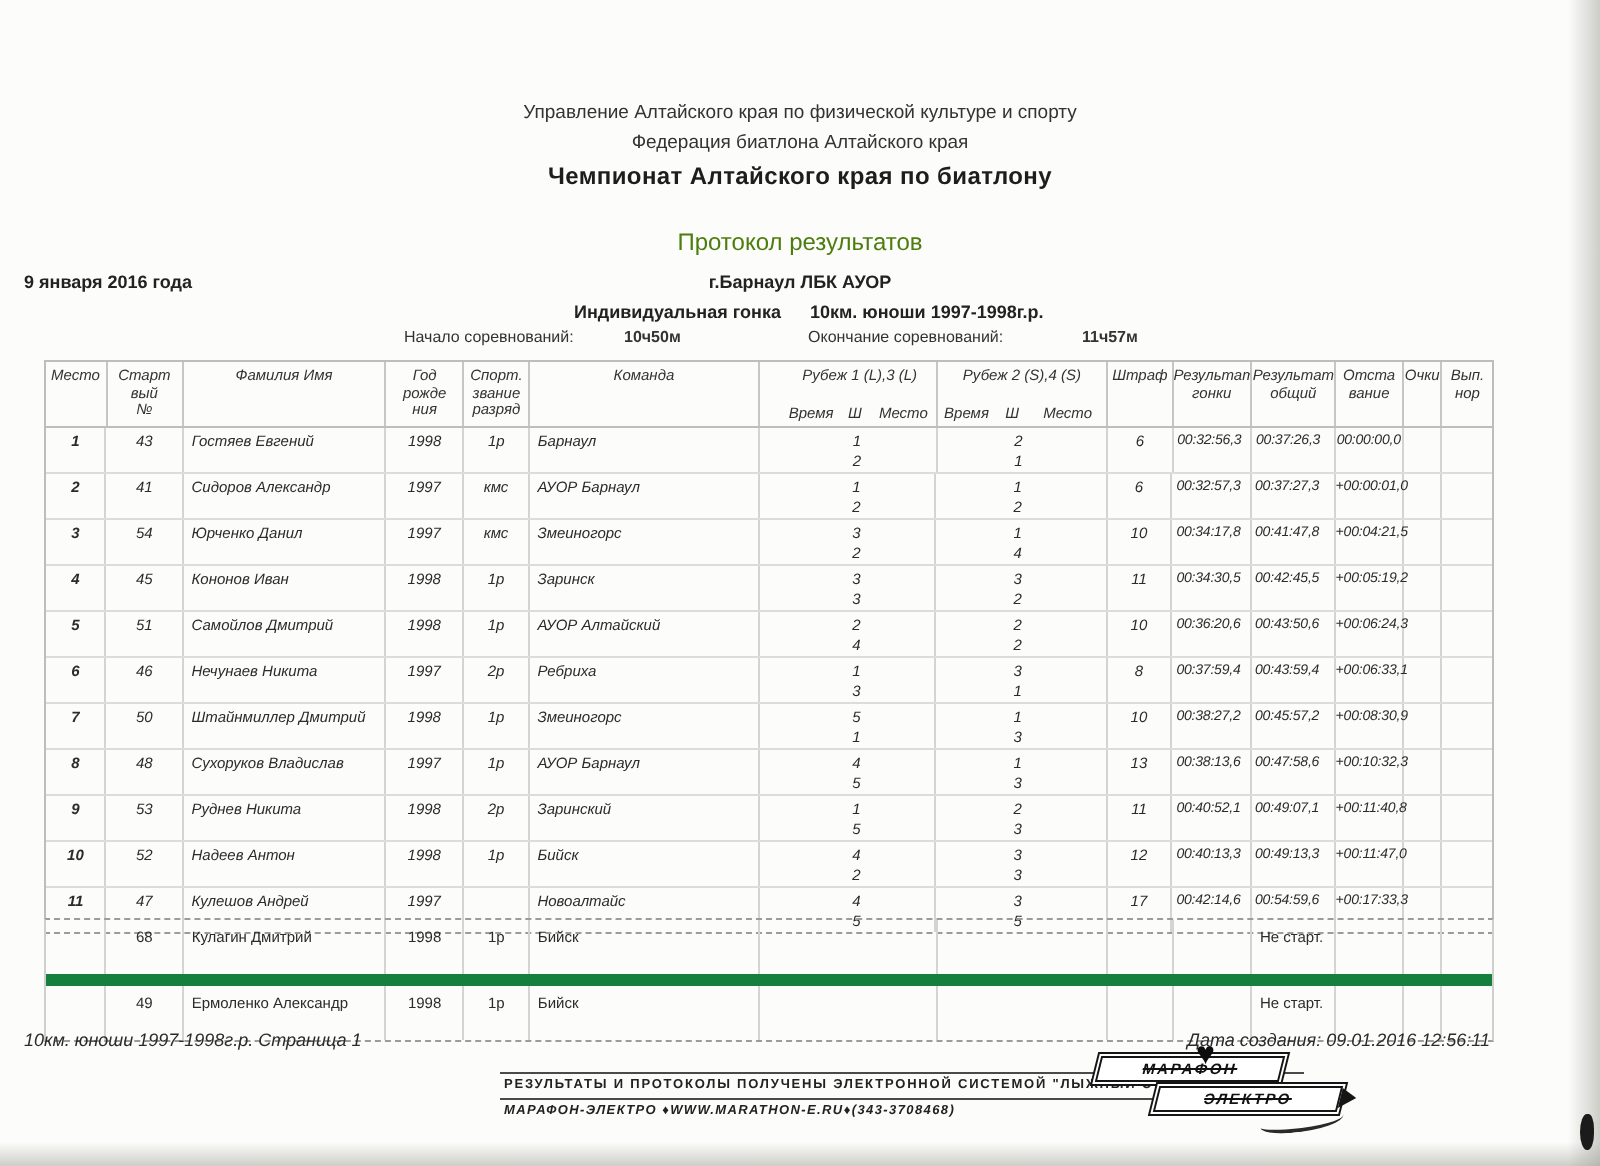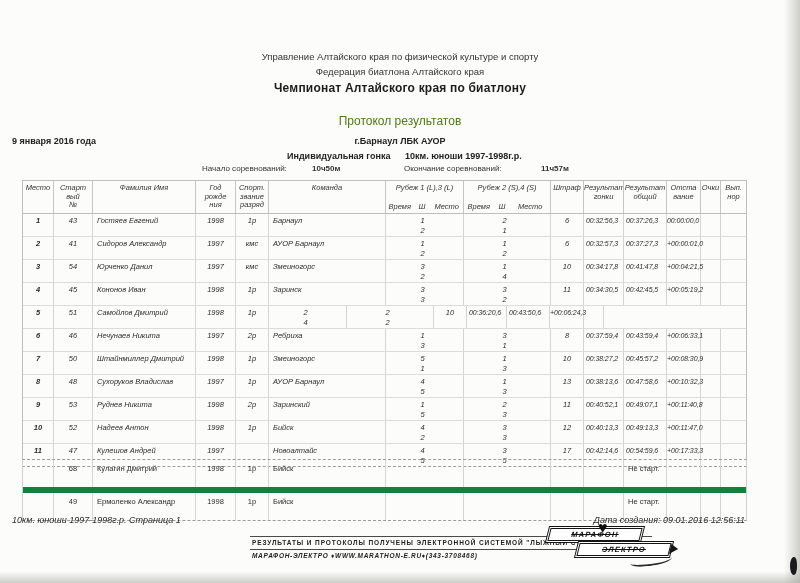--- a/index.html
+++ b/index.html
@@ -21,21 +21,21 @@
   .hc{box-sizing:border-box;border-right:1px solid #c6c6c6;font-size:7.5px;line-height:8.5px;text-align:center;color:#333;padding-top:3px;overflow:hidden;}
   .hc:last-child{border-right:none;}
   .pre{white-space:pre-line;}
   .group{display:flex;flex-direction:column;justify-content:space-between;padding:3px 0 2px;}
   .subs{display:flex;}
   .subs span{display:block;font-size:7.5px;}
   .c7s1{width:28px;} .c7s2{width:17px;} .c7s3{width:33px;}
   .c8s1{width:30px;} .c8s2{width:17px;} .c8s3{width:40px;}
 
   .c1{width:31px;} .c2{width:39px;} .c3{width:103px;} .c4{width:40px;} .c5{width:33px;text-align:center;}
-  .c6{width:117px;} .c7{width:78px;} .c8{width:87px;} .c9{width:33px;} .c10{width:40px;}
+  .c6{width:117px;} .c7{width:78px;margin-left:12px;} .c8{width:87px;} .c9{width:33px;} .c10{width:40px;}
   .c11{width:43px;} .c12{width:34px;} .c13{width:20px;} .c14{width:25px;}
 
   .trow{display:flex;height:22px;border-bottom:1px solid #dcdcda;}
   .tbody .trow:last-child{border-bottom:none;}
   .c{box-sizing:border-box;border-right:1px solid #d4d4d2;font-size:7.5px;line-height:10px;padding-top:2px;position:relative;overflow:visible;white-space:nowrap;}
   .c:last-child{border-right:none;}
   .ctr{text-align:center;}
   .lft{text-align:left;padding-left:4px;}
   .sh{position:absolute;top:2px;text-align:center;font-size:7.5px;line-height:10px;}
   .s1{left:28px;width:17px;}
@@ -213,20 +213,21 @@
     <div class="c c12 tm">+00:05:19,2</div>
     <div class="c c13"></div>
     <div class="c c14"></div>
   </div>
   <div class="trow">
     <div class="c c1 ctr b">5</div>
     <div class="c c2 ctr">51</div>
     <div class="c c3 lft">Самойлов Дмитрий</div>
     <div class="c c4 ctr">1998</div>
     <div class="c c5 ctr">1р</div>
+    <div class="c c6 lft">АУОР Алтайский</div>
     <div class="c c7">
             <div class="sh s1">2<br>4</div>
           </div>
     <div class="c c8">
             <div class="sh s2">2<br>2</div>
           </div>
     <div class="c c9 ctr">10</div>
     <div class="c c10 tm">00:36:20,6</div>
     <div class="c c11 tm">00:43:50,6</div>
     <div class="c c12 tm">+00:06:24,3</div>

